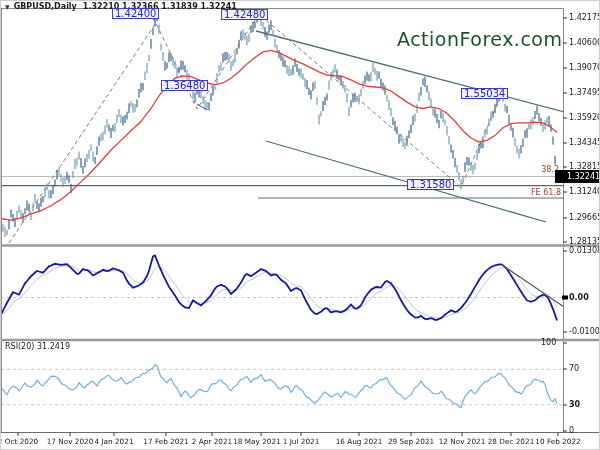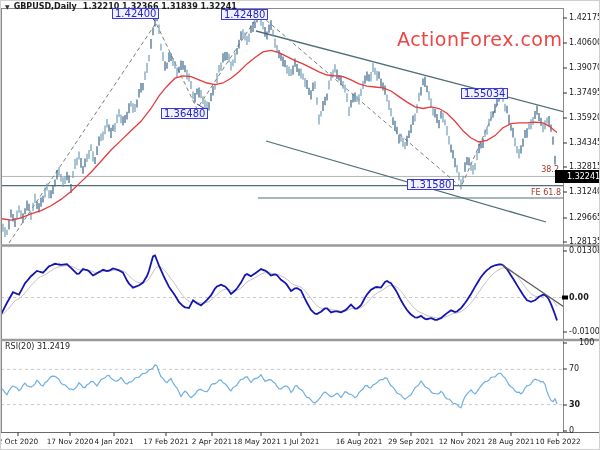--- a/index.html
+++ b/index.html
@@ -2,21 +2,21 @@
 <html><head>
 <meta charset="utf-8">
 <style>
   html,body{margin:0;padding:0;background:#fff;}
   .chart{position:relative;width:600px;height:450px;background:#fff;overflow:hidden;
          font-family:"DejaVu Sans",sans-serif;border:1px solid #cfcfcf;box-sizing:border-box;}
   #chart-svg{position:absolute;left:0;top:0;}
   .title{position:absolute;left:4px;top:1px;font-size:8px;font-weight:bold;color:#1c1c1c;white-space:nowrap;}
   .title .dd{font-size:6px;color:#333;margin-right:4px;cursor:pointer;}
   .title .sym{margin-right:6px;}
-  .watermark{position:absolute;left:396px;top:27px;font-size:19px;color:#ef4444;letter-spacing:0.5px;}
+  .watermark{position:absolute;left:396px;top:27px;font-size:19px;color:#14532d;letter-spacing:0.5px;}
   .panel-label{position:absolute;left:4px;font-size:8px;color:#1c1c1c;white-space:nowrap;}
   .panel-label.macd{top:246px;}
   .panel-label.rsi{top:341px;}
   .axlab{position:absolute;font-size:8px;color:#1a1a1a;white-space:nowrap;line-height:10px;}
   .axlab.bold{font-weight:bold;}
   .tlab{position:absolute;font-size:7.3px;color:#1a1a1a;width:56px;text-align:center;white-space:nowrap;line-height:10px;}
   .swing{position:absolute;font-size:10px;color:#2525cc;background:#f2f2ff;border:1px solid #3b3bd1;
          line-height:9px;padding:0 2px;white-space:nowrap;}
   .fib{position:absolute;font-size:8px;color:#a33a2a;text-align:right;white-space:nowrap;line-height:9px;}
   .badge{position:absolute;background:#000;color:#fff;font-size:8px;line-height:13px;padding-left:12px;
@@ -398,43 +398,43 @@
       <div class="axlab" style="left: 568px; top: 186px;">1.31240</div>
       <div class="axlab" style="left: 568px; top: 212px;">1.29665</div>
       <div class="axlab" style="left: 568px; top: 236px;">1.28135</div>
     </div>
   <div id="macd-axis">
       <div class="axlab" style="left: 568px; top: 245px;">0.013083</div>
       <div class="axlab bold" style="left: 568px; top: 292px; text-align: center;">0.00</div>
       <div class="axlab" style="left: 568px; top: 326px;">-0.01003</div>
     </div>
   <div id="rsi-axis">
-      <div class="axlab" style="left: 540px; top: 337px; margin-left: 38px;">100</div>
+      <div class="axlab" style="left: 540px; top: 337px;">100</div>
       <div class="axlab" style="left: 568px; top: 363px;">70</div>
       <div class="axlab" style="left: 568px; top: 399px; font-weight: bold;">30</div>
       <div class="axlab" style="left: 568px; top: 425px;">0</div>
     </div>
   <div id="time-axis">
       <div class="tlab" style="left: -11px; top: 436px;">2 Oct 2020</div>
       <div class="tlab" style="left: 41px; top: 436px;">17 Nov 2020</div>
       <div class="tlab" style="left: 85px; top: 436px;">4 Jan 2021</div>
       <div class="tlab" style="left: 137px; top: 436px;">17 Feb 2021</div>
       <div class="tlab" style="left: 183px; top: 436px;">2 Apr 2021</div>
       <div class="tlab" style="left: 228px; top: 436px;">18 May 2021</div>
       <div class="tlab" style="left: 272px; top: 436px;">1 Jul 2021</div>
       <div class="tlab" style="left: 330px; top: 436px;">16 Aug 2021</div>
       <div class="tlab" style="left: 382px; top: 436px;">29 Sep 2021</div>
       <div class="tlab" style="left: 433px; top: 436px;">12 Nov 2021</div>
-      <div class="tlab" style="left: 482px; top: 436px;">28 Aug 2021</div>
+      <div class="tlab" style="left: 482px; top: 436px;">28 Dec 2021</div>
       <div class="tlab" style="left: 529px; top: 436px;">10 Feb 2022</div>
     </div>
   <div id="swing-labels">
       <div class="swing" style="left: 111px; top: 7px;">1.42400</div>
       <div class="swing" style="left: 220px; top: 8px;">1.42480</div>
-      <div class="swing" style="left: 160px; top: 107px;">1.36480</div>
+      <div class="swing" style="left: 160px; top: 79px;">1.36480</div>
       <div class="swing" style="left: 460px; top: 87px;">1.55034</div>
       <div class="swing" style="left: 406px; top: 178px;">1.31580</div>
     </div>
   <div id="fib-labels">
       <div class="fib" style="left: 524px; top: 164px; width: 34px;">38.2</div>
       <div class="fib" style="left: 516px; top: 187px; width: 44px;">FE 61.8</div>
     </div>
   <div class="badge" id="price-badge" style="left: 554px; top: 169px; width: 46px; height: 13px;">1.32241</div>
 </div>
 

